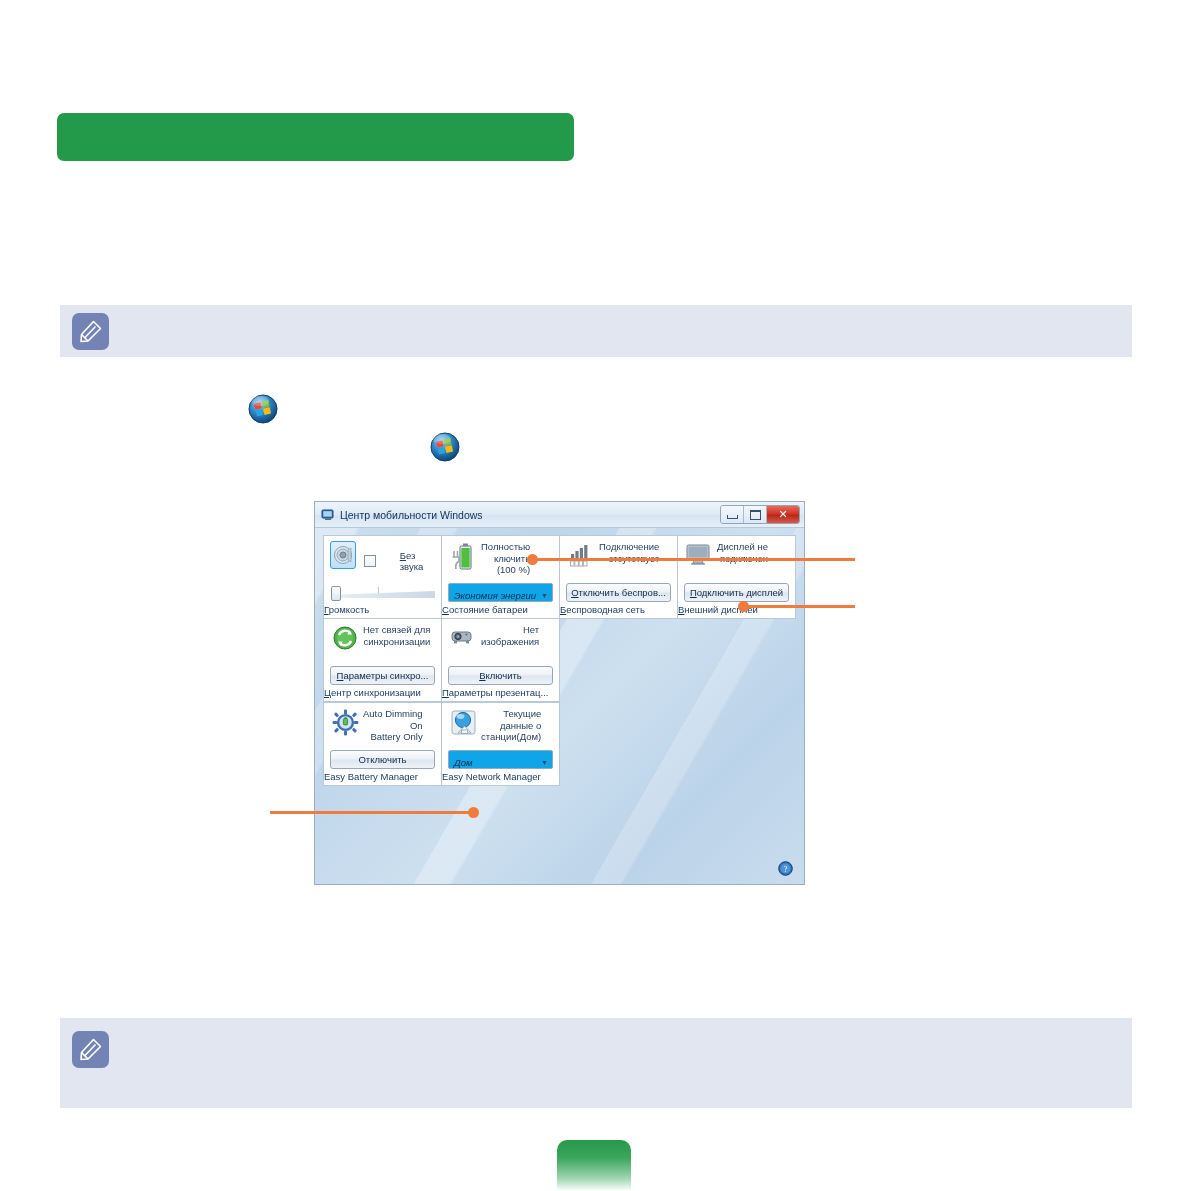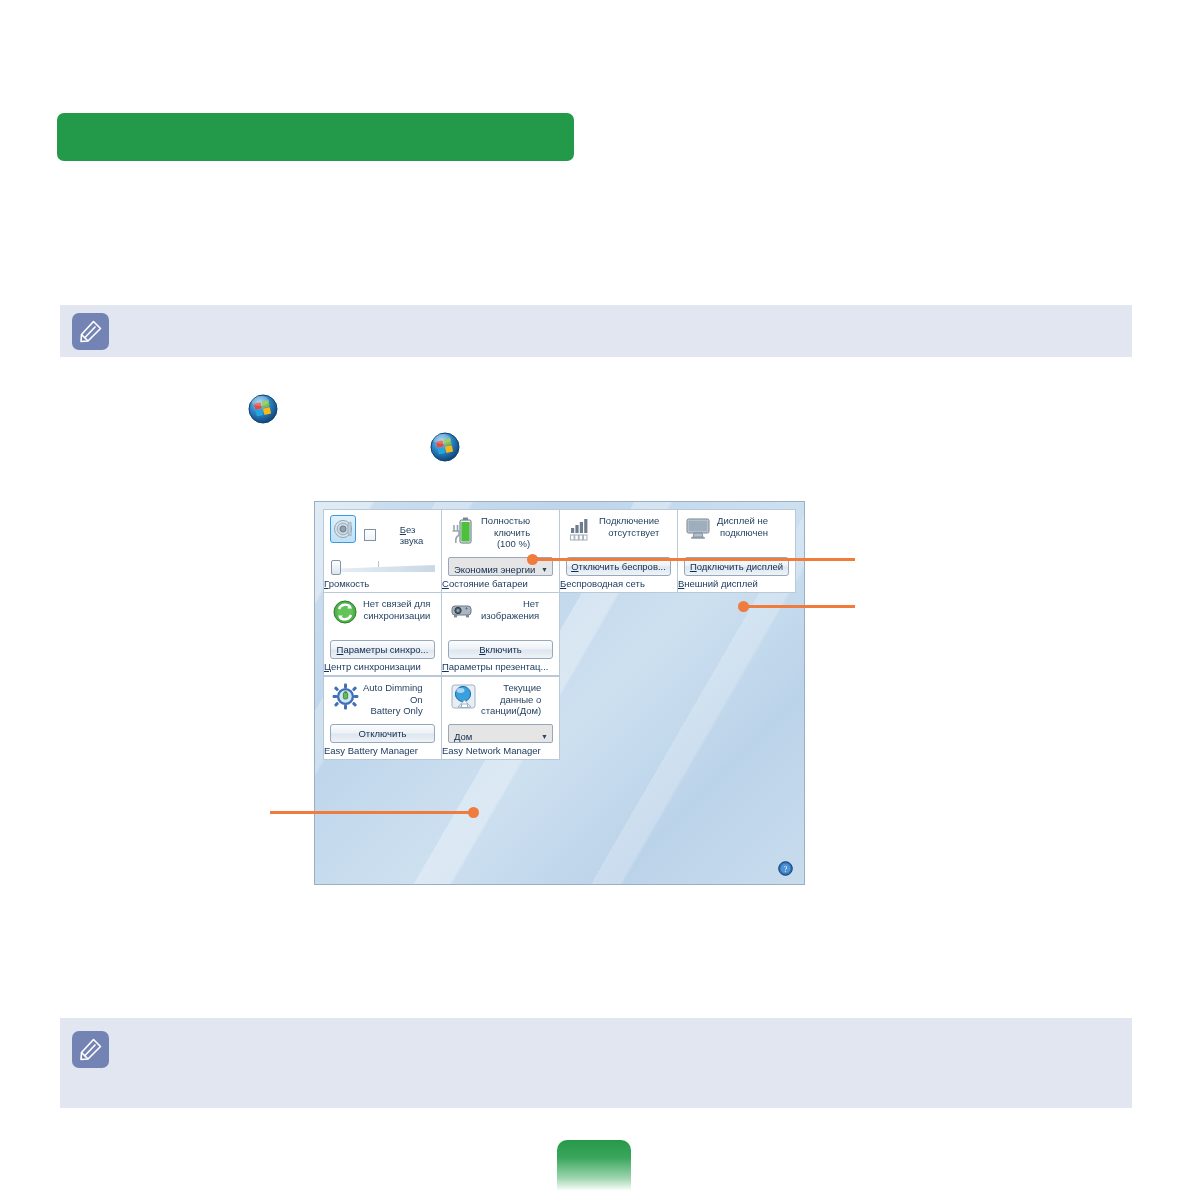--- a/index.html
+++ b/index.html
@@ -194,24 +194,25 @@
   }
   .combo {
     display: flex;
     align-items: center;
     justify-content: space-between;
     width: 100%;
     box-sizing: border-box;
     height: 19px;
     font-size: 9.5px;
     color: #0f2c4d;
-    background: #e5e5e5;
+    background: #0ea5e9;
     border: 1px solid #97a8bb;
     border-radius: 2px;
     padding: 5px 4px 0 5px;
+    font-style: italic;
   }
   .caret { font-size: 7px; color: #2a4666; }
 
   .chk-row { display: flex; align-items: center; padding-top: 6px; }
   .chkbox {
     width: 10px; height: 10px;
     border: 1px solid #7f93a8;
     background: linear-gradient(to bottom,#ffffff,#eef3f8);
     margin-right: 4px;
     flex: none;
@@ -354,20 +355,42 @@
       <rect x="7.6" y="0" width="7" height="6.4" rx="1" fill="#7fc243"></rect>
       <rect x="0" y="7.4" width="6.6" height="6.2" rx="1" fill="#22a6e0"></rect>
       <rect x="7.6" y="7.2" width="7" height="6.6" rx="1" fill="#f7b916"></rect>
     </g>
     <ellipse cx="12" cy="7" rx="9" ry="5" fill="#ffffff" opacity="0.22"></ellipse>
   </svg>
 </div>
 
 <div class="mc-window">
 
+  <div class="mc-titlebar">
+    <span class="mc-title-icon">
+      <svg width="14" height="14" viewBox="0 0 14 14">
+        <rect x="1" y="2" width="11" height="8" rx="1" fill="#2f72b8" stroke="#1b4878"></rect>
+        <rect x="2.3" y="3.2" width="8.4" height="5.4" fill="#a8d4f2"></rect>
+        <rect x="4" y="10.4" width="6" height="1.6" fill="#5e6b77"></rect>
+      </svg>
+    </span>
+    <span class="mc-title-text">Центр мобильности Windows</span>
+
+    <div class="win-buttons">
+      <div class="win-btn">
+        <i class="glyph-min"></i>
+      </div>
+      <div class="win-btn">
+        <i class="glyph-max"></i>
+      </div>
+      <div class="win-btn close">
+        <span>✕</span>
+      </div>
+    </div>
+  </div>
 
   <div class="mc-body">
 
     <div class="tile-row">
 
       <div class="tile">
         <div class="tile-head">
           <div class="speaker-btn">
             <svg width="20" height="20" viewBox="0 0 20 20">
               <circle cx="10" cy="10" r="8.5" fill="#dfe8ef" stroke="#8fa3b4"></circle>

